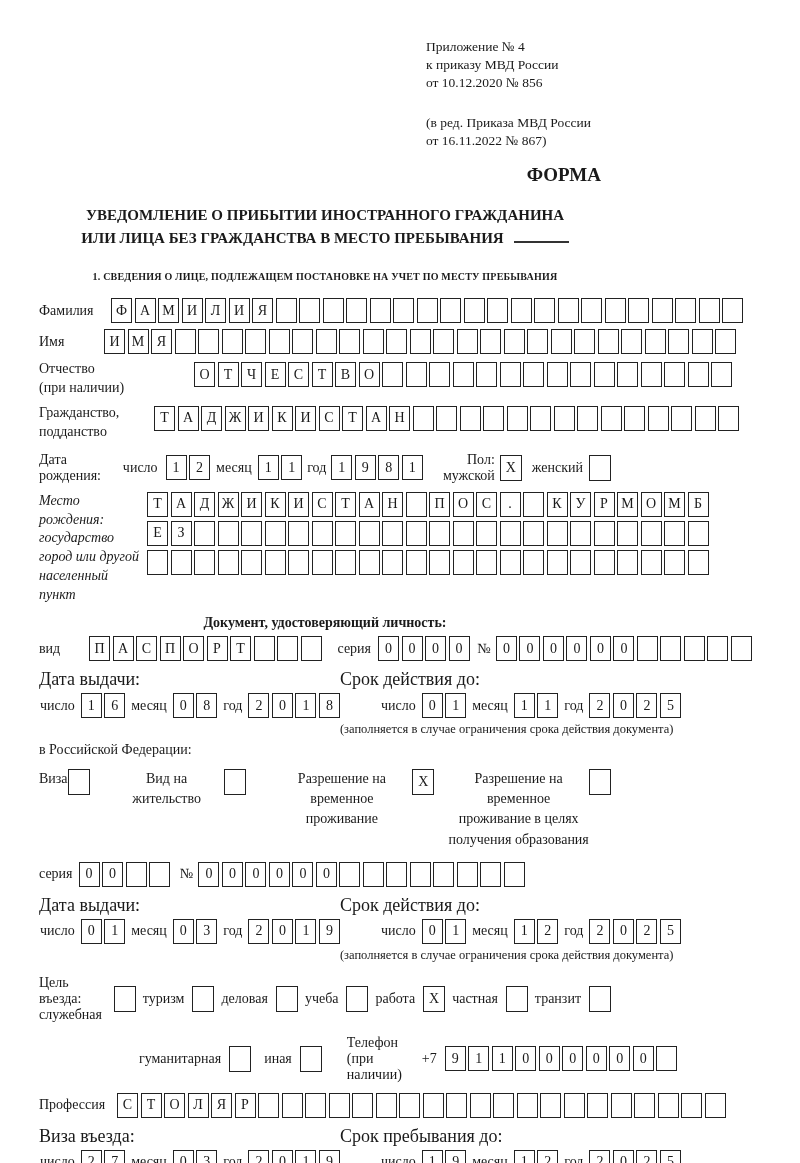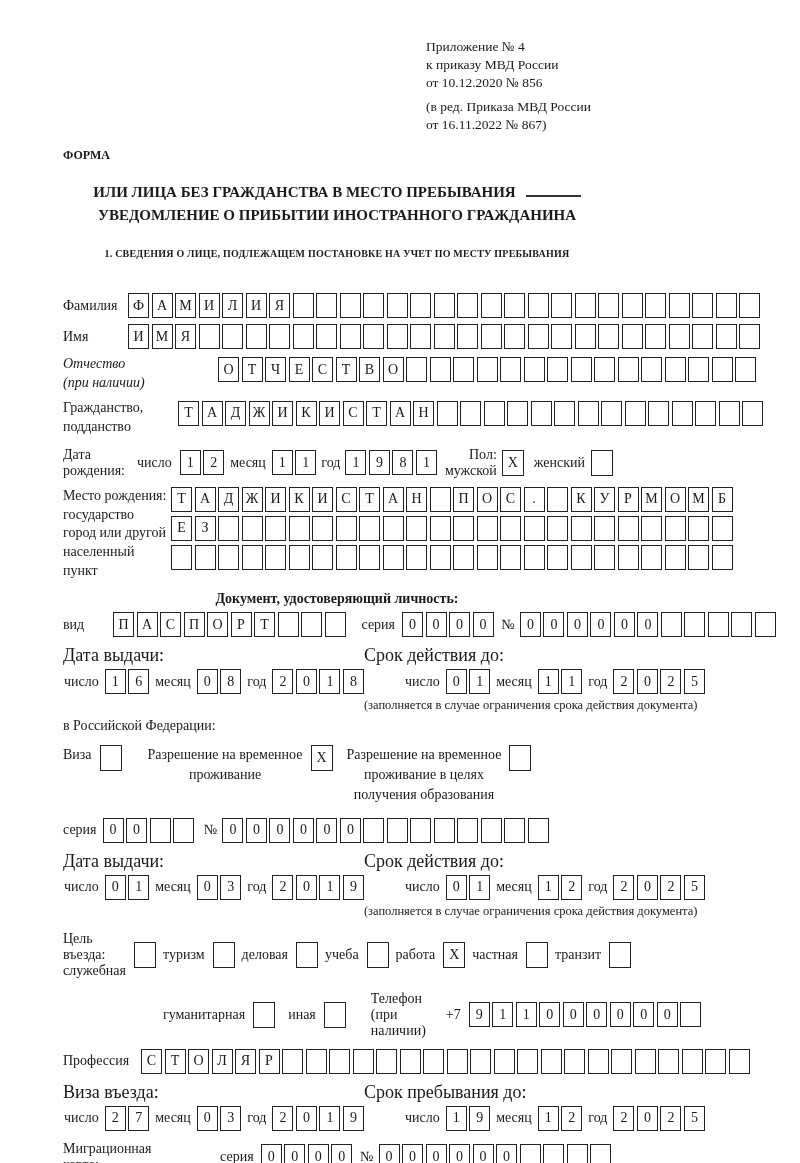--- a/index.html
+++ b/index.html
@@ -1,56 +1,56 @@
 <!DOCTYPE html>
 <html><head>
 <meta charset="utf-8">
 <style>
   html,body{margin:0;padding:0;background:#ffffff;}
   body{width:800px;height:1163px;font-family:"Liberation Serif",serif;color:#1a1a1a;overflow:hidden;}
-  .page{box-sizing:border-box;width:636px;height:1163px;padding:38px 25px 0 63px;}
+  .page{box-sizing:border-box;width:636px;height:1163px;padding:38px 25px 0 39px;}
 
   
   .appendix{width:185px;margin-left:auto;font-size:13.5px;line-height:1.35;white-space:nowrap;}
-  .appendix .grp2{margin-top:5px;}
-  .forma{font-size:12px;font-weight:bold;text-align:left;margin:14px 10px 0 0;}
+  .appendix .grp2{margin-top:21px;}
+  .forma{font-size:19px;font-weight:bold;text-align:right;margin:14px 10px 0 0;}
 
   .title{margin-top:18px;text-align:center;font-size:15px;font-weight:bold;line-height:1.5;}
   .title-underline{display:inline-block;width:55px;border-bottom:2.5px solid #333;margin-left:10px;}
   .sec-heading{margin-top:22px;font-size:10px;font-weight:bold;text-align:center;letter-spacing:.2px;}
 
   .lbl{font-size:14px;}
   .strip{display:inline-flex;gap:2.5px;flex:0 0 auto;}
   .cell,.cb{display:inline-flex;width:21px;height:25px;box-sizing:border-box;border:1.7px solid #222;
     align-items:center;justify-content:center;font-size:14px;background:#fff;flex:0 0 auto;}
   .cb{width:22px;height:26px;}
 
   .frow{display:flex;align-items:center;margin-top:6px;}
   .labelcol{flex:0 0 auto;}
   .rows-stack{display:flex;flex-direction:column;gap:4px;}
 
-  .w65{width:65px;}  .w155{width:155px;font-style:italic;} .w115{width:115px;} .w108{width:108px;} .w50{width:50px;} .w78{width:78px;}
+  .w65{width:65px;}  .w155{width:155px;} .w115{width:115px;} .w108{width:108px;font-style:italic;} .w50{width:50px;} .w78{width:78px;}
   .ml6{margin-left:6px;} .ml12{margin-left:12px;} .ml18{margin-left:18px;} .mr6{margin-right:6px;}
 
   .two-line{line-height:1.35;font-size:14px;}
 
   .doc-heading{text-align:center;font-weight:bold;font-size:14px;margin-top:10px;}
 
   .dateblock{display:flex;margin-top:8px;}
   .dateblock .col-l{flex:0 0 47%;}
   .dateblock .col-r{flex:1;}
   .dhead{text-align:left;font-size:18px;margin-bottom:3px;}
   .dgroup{display:flex;align-items:center;gap:5px;}
   .dgroup .lbl{margin:0 1px;}
   .dnote{text-align:left;font-size:12.5px;margin-top:4px;}
 
   .plain-line{font-size:14px;margin-top:10px;line-height:1.55;}
 
   .opt-row{display:flex;align-items:flex-start;margin-top:8px;gap:14px;}
-  .opt{display:flex;align-items:flex-start;gap:8px;}
+  .opt{display:flex;align-items:flex-start;gap:0;}
   .opt .txt{font-size:14px;line-height:1.45;text-align:center;}
   .opt .cb{margin-top:0;}
 
   .inline-opts{display:flex;align-items:center;flex-wrap:nowrap;margin-top:12px;gap:7px;}
   .inline-opts .lbl{margin-right:1px;}
 </style>
 </head>
 <body>
 
 <div class="page">
@@ -61,27 +61,27 @@
     <div>от 10.12.2020 № 856</div>
     <div class="grp2">
       <div>(в ред. Приказа МВД России</div>
       <div>от 16.11.2022 № 867)</div>
     </div>
   </div>
 
   <div class="forma">ФОРМА</div>
 
   <div class="title">
+    <div>УВЕДОМЛЕНИЕ О ПРИБЫТИИ ИНОСТРАННОГО ГРАЖДАНИНА</div>
     <div><span>ИЛИ ЛИЦА БЕЗ ГРАЖДАНСТВА В МЕСТО ПРЕБЫВАНИЯ</span><span class="title-underline"></span></div>
-    <div>УВЕДОМЛЕНИЕ О ПРИБЫТИИ ИНОСТРАННОГО ГРАЖДАНИНА</div>
   </div>
 
   <div class="sec-heading">1. СВЕДЕНИЯ О ЛИЦЕ, ПОДЛЕЖАЩЕМ ПОСТАНОВКЕ НА УЧЕТ ПО МЕСТУ ПРЕБЫВАНИЯ</div>
 
-  <div class="frow" style="margin-top:34px;">
+  <div class="frow" style="margin-top:16px;gap:7px;">
     <span class="lbl labelcol w65">Фамилия</span>
     <span class="strip">
         <span class="cell">Ф</span>
         <span class="cell">А</span>
         <span class="cell">М</span>
         <span class="cell">И</span>
         <span class="cell">Л</span>
         <span class="cell">И</span>
         <span class="cell">Я</span>
         <span class="cell"></span>
@@ -408,20 +408,24 @@
   </div>
 
   <div class="plain-line" style="margin-top:2px;">в Российской Федерации:</div>
 
   <div class="opt-row">
     <span class="opt">
       <span class="txt">Виза</span>
       <span class="cb"></span>
     </span>
     <span class="opt ml12">
+      <span class="txt">Вид на жительство</span>
+      <span class="cb ml6"></span>
+    </span>
+    <span class="opt ml12">
       <span class="txt">
         <span>Разрешение на временное</span><br>
         <span>проживание</span>
       </span>
       <span class="cb">X</span>
     </span>
     <span class="opt">
       <span class="txt">
         <span>Разрешение на временное</span><br>
         <span>проживание в целях</span><br>

